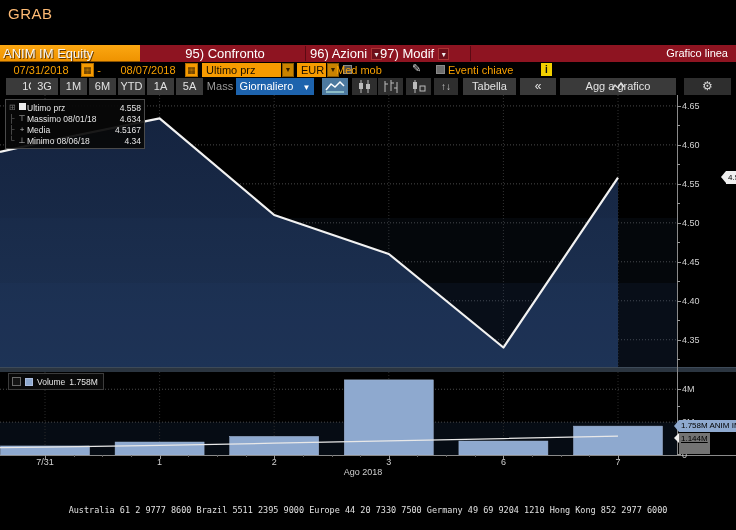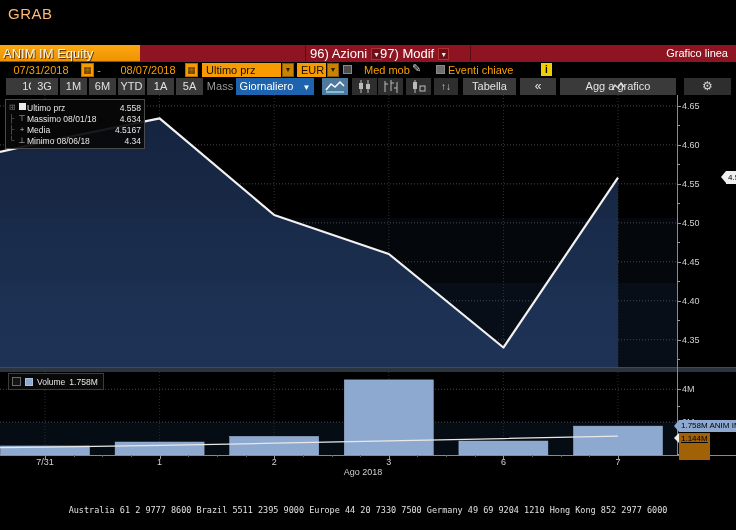--- a/index.html
+++ b/index.html
@@ -49,37 +49,38 @@
   .tick{position:absolute;background:#9a9a9a;z-index:2;}
   .xlbl{position:absolute;top:457px;width:26px;text-align:center;color:#d2d2d2;font-size:9px;z-index:2;}
   .sep{position:absolute;left:0;top:367px;width:736px;height:5px;background:#2b3540;border-top:1px solid #3d4a58;box-sizing:border-box;}
   .vline-axis{position:absolute;left:677px;top:95px;width:1px;height:360px;background:#8a8a8a;z-index:1;}
   .hline-axis{position:absolute;left:0;top:455px;width:736px;height:1px;background:#8a8a8a;z-index:1;}
   .pricelabel{position:absolute;left:679px;top:171px;height:13px;background:#f0f0f0;color:#000;font-size:8px;line-height:13px;
               padding:0 2px;white-space:nowrap;z-index:6;margin-left:47px;}
   .pricelabel::before{content:"";position:absolute;left:-5px;top:0;border-top:6.5px solid transparent;border-bottom:6.5px solid transparent;border-right:5px solid #f0f0f0;}
   .vollabel1{position:absolute;left:679px;top:420px;height:12px;background:#8ea9cf;color:#000;font-size:8px;line-height:12px;padding:0 2px;white-space:nowrap;z-index:6;}
   .vollabel1::before{content:"";position:absolute;left:-5px;top:0;border-top:6px solid transparent;border-bottom:6px solid transparent;border-right:5px solid #8ea9cf;}
-  .vollabel2{position:absolute;left:679px;top:433px;height:27px;background:#a16207;color:#000;font-size:8px;line-height:11px;padding:0 2px;white-space:nowrap;z-index:6;text-decoration:underline;}
+  .vollabel2{position:absolute;left:679px;top:433px;height:21px;background:#737373;color:#000;font-size:8px;line-height:11px;padding:0 2px;white-space:nowrap;z-index:6;text-decoration:underline;}
   .vollabel2::before{content:"";position:absolute;left:-5px;top:0;border-top:5.5px solid transparent;border-bottom:5.5px solid transparent;border-right:5px solid #f0f0f0;}
   .month{position:absolute;left:338px;top:467px;width:50px;text-align:center;color:#cfcfcf;font-size:9px;}
   .footer{position:absolute;left:0;top:485px;width:736px;color:#e0e0e0;font-family:"DejaVu Sans Mono",monospace;
           font-size:8.5px;line-height:10px;white-space:pre;}
   .f1,.f2{text-align:center;}
   svg{position:absolute;}
 </style>
 </head>
 <body>
 
 <div class="screen">
 
   <div class="grab">GRAB</div>
 
   <div class="sec">ANIM IM Equity</div>
   <div class="redbar">
+    <div class="mi" style="left:10px;width:150px;">95) Confronto</div>
     <div class="rdiv" style="left:165px;"></div>
     <div class="mi" style="left:170px;">
       <span>96) Azioni</span>
       <span class="caret">▾</span>
     </div>
     <div class="mi" style="left:240px;">
       <span>97) Modif</span>
       <span class="caret">▾</span>
     </div>
     <div class="rdiv" style="left:330px;"></div>
@@ -89,21 +90,21 @@
   <div class="r2 datef" style="left:2px;width:78px;">07/31/2018</div>
   <div class="r2 calbtn" style="left:81px;width:13px;">▦</div>
   <div class="r2 amberlbl" style="left:95px;width:8px;text-align:center;">-</div>
   <div class="r2 datef" style="left:112px;width:72px;">08/07/2018</div>
   <div class="r2 calbtn" style="left:185px;width:13px;">▦</div>
   <div class="r2 amberfield" style="left:202px;width:79px;">Ultimo prz</div>
   <div class="r2 ddbox" style="left:282px;width:12px;">▼</div>
   <div class="r2 amberfield" style="left:297px;width:29px;">EUR</div>
   <div class="r2 ddbox" style="left:327px;width:12px;">▼</div>
   <div class="abs cb" style="left:343px;top:65px;width:9px;height:9px;"></div>
-  <div class="r2 amberlbl" style="left:364px;">Med mob</div>
+  <div class="r2 amberlbl" style="left:336px;">Med mob</div>
   <div class="abs pencil" style="left:412px;top:62px;">✎</div>
   <div class="abs cb" style="left:436px;top:65px;width:9px;height:9px;background:#6e6e6e;"></div>
   <div class="r2 amberlbl" style="left:448px;">Eventi chiave</div>
   <div class="abs infob" style="left:541px;top:63px;width:11px;height:13px;">i</div>
 
   <div id="ranges"></div>
   <div class="masslbl" style="left:205px;width:30px;">Mass</div>
   <div class="btn3 bluebtn" style="left:236px;width:78px;">
     <span>Giornaliero</span>
     <span style="font-size:8px;margin-left:6px;">▼</span>

